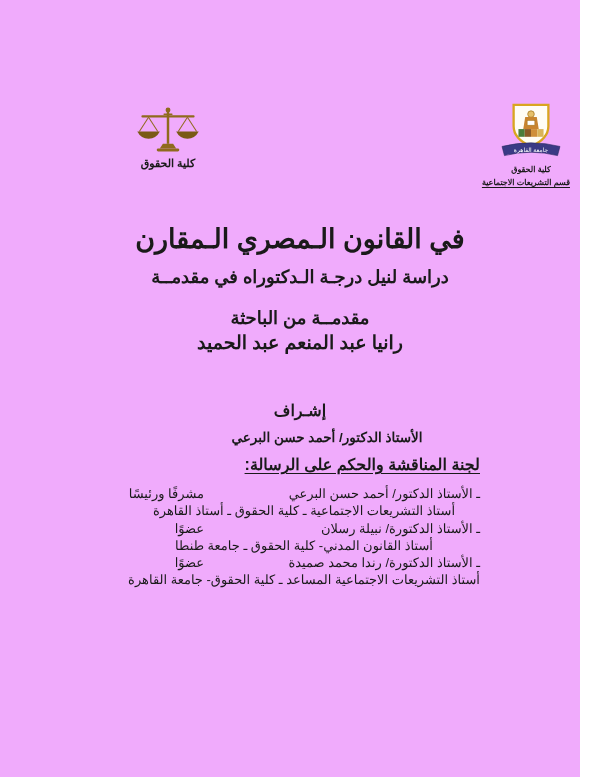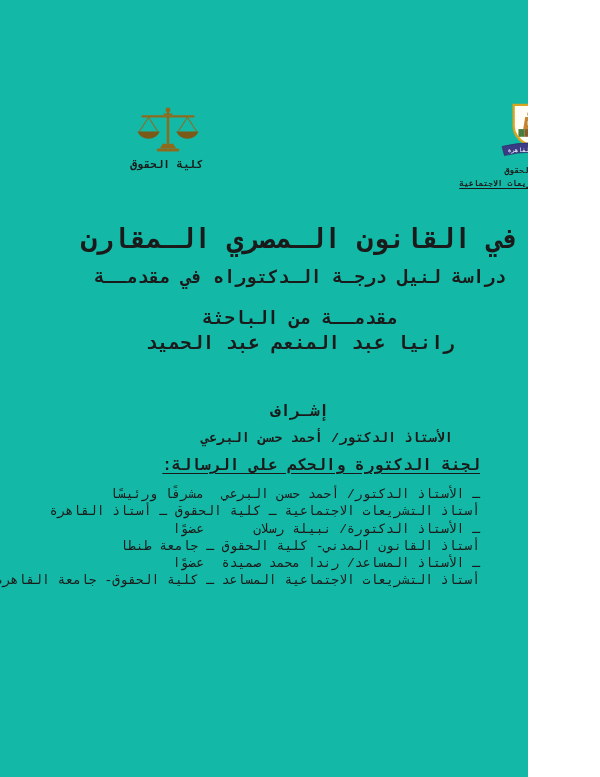--- a/index.html
+++ b/index.html
@@ -1,23 +1,23 @@
 <!DOCTYPE html>
 <html lang="ar"><head>
 <meta charset="utf-8">
 <style>
   html, body { margin: 0; padding: 0; background: #ffffff; }
   .page {
     position: relative;
-    width: 528px;
+    width: 580px;
     height: 777px;
-    background: #14b8a6;
+    background: #f0abfc;
     overflow: hidden;
     direction: rtl;
-    font-family: Liberation Mono, monospace;
+    font-family: Liberation Sans, sans-serif;
     color: #1a1a1a;
   }
   
   .left-logo {
     position: absolute;
     left: 133px;
     top: 107px;
     width: 70px;
     text-align: center;
   }
@@ -140,34 +140,34 @@
 
   <div class="centered degree">دراسة لنيل درجـة الـدكتوراه في مقدمــة</div>
 
   <div class="centered presented">مقدمــة من الباحثة</div>
   <div class="centered researcher">رانيا عبد المنعم عبد الحميد</div>
 
   <div class="centered supervision-heading">إشـراف</div>
   <div class="centered supervisor-name">الأستاذ الدكتور/ أحمد حسن البرعي</div>
 
   <div class="committee">
-    <div class="committee-heading">لجنة الدكتورة والحكم على الرسالة:</div>
+    <div class="committee-heading">لجنة المناقشة والحكم على الرسالة:</div>
 
     <div class="member-line">
       <span class="member-name">ـ الأستاذ الدكتور/ أحمد حسن البرعي</span>
       <span class="member-role">مشرفًا ورئيسًا</span>
     </div>
     <div class="member-affiliation">أستاذ التشريعات الاجتماعية ـ كلية الحقوق ـ أستاذ القاهرة</div>
 
     <div class="member-line">
       <span class="member-name">ـ الأستاذ الدكتورة/ نبيلة رسلان</span>
       <span class="member-role">عضوًا</span>
     </div>
     <div class="member-affiliation">أستاذ القانون المدني- كلية الحقوق ـ جامعة طنطا</div>
 
     <div class="member-line">
-      <span class="member-name">ـ الأستاذ المساعد/ رندا محمد صميدة</span>
+      <span class="member-name">ـ الأستاذ الدكتورة/ رندا محمد صميدة</span>
       <span class="member-role">عضوًا</span>
     </div>
     <div class="member-affiliation">أستاذ التشريعات الاجتماعية المساعد ـ كلية الحقوق- جامعة القاهرة</div>
   </div>
 
 </div>
 
 </body></html>

